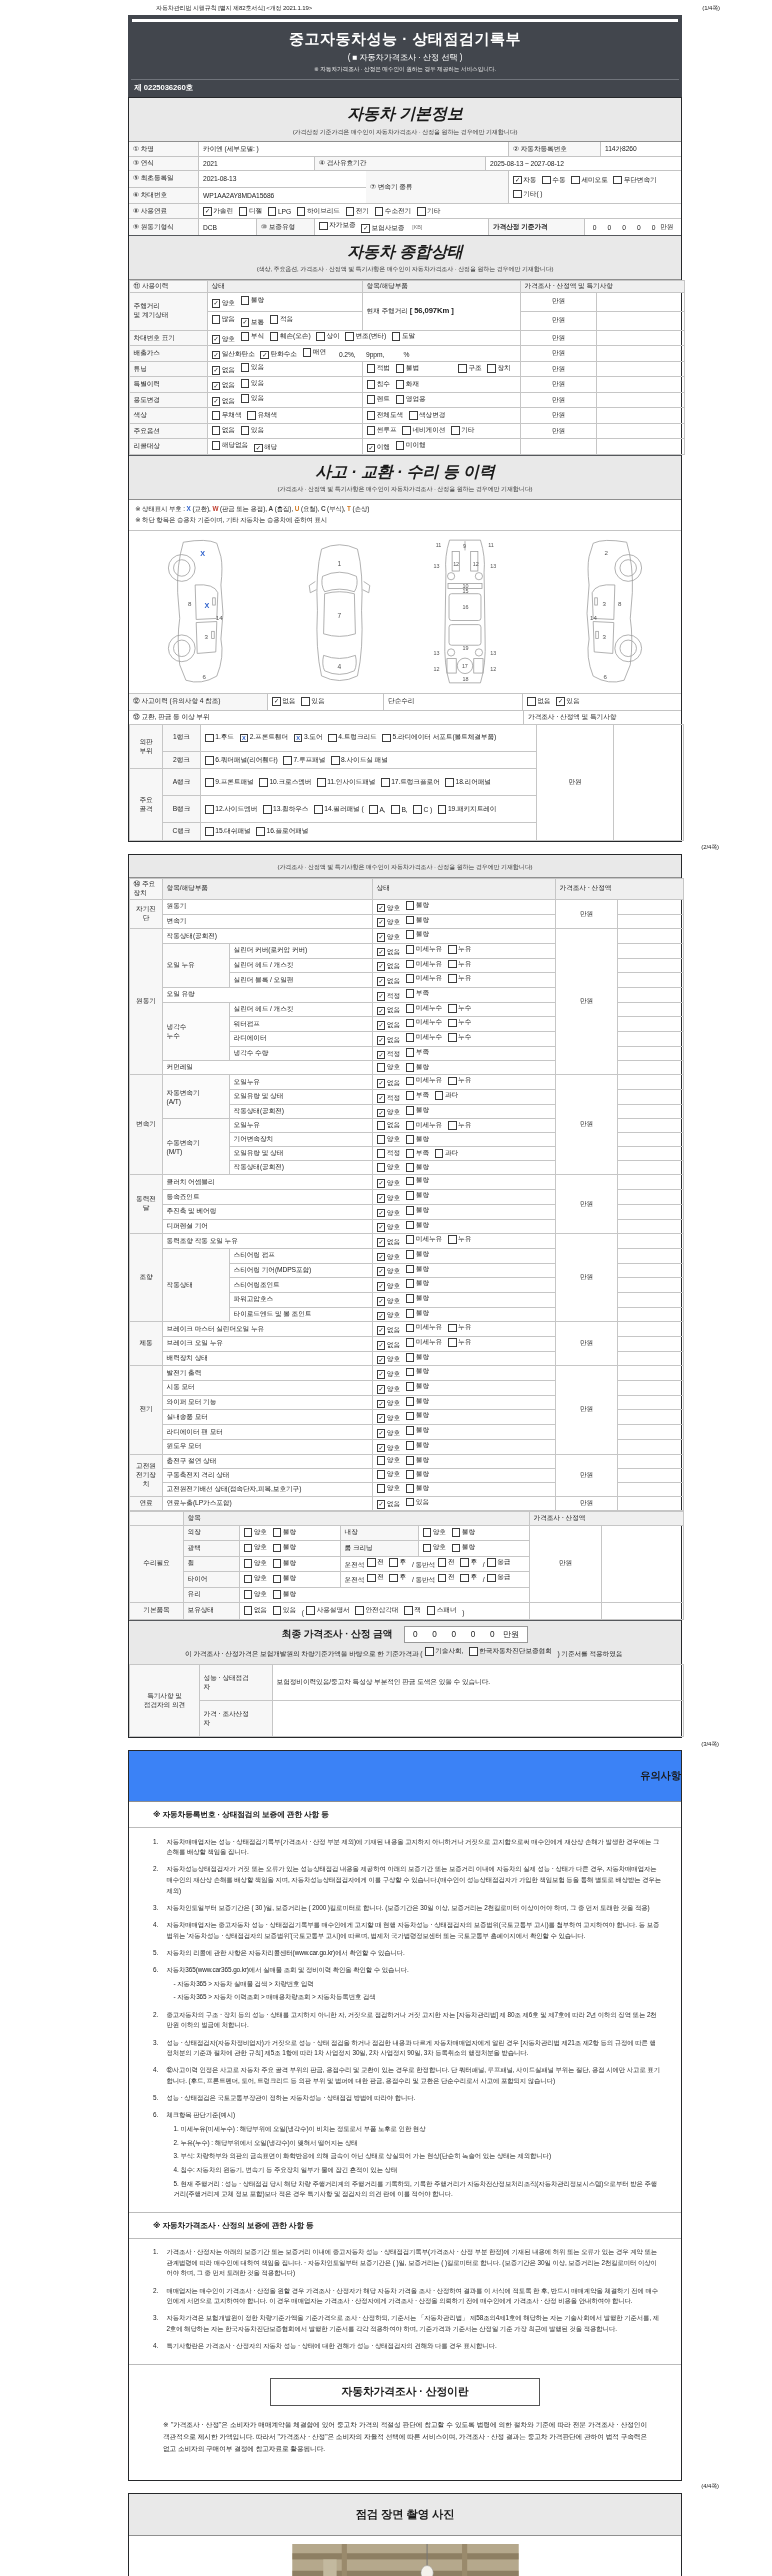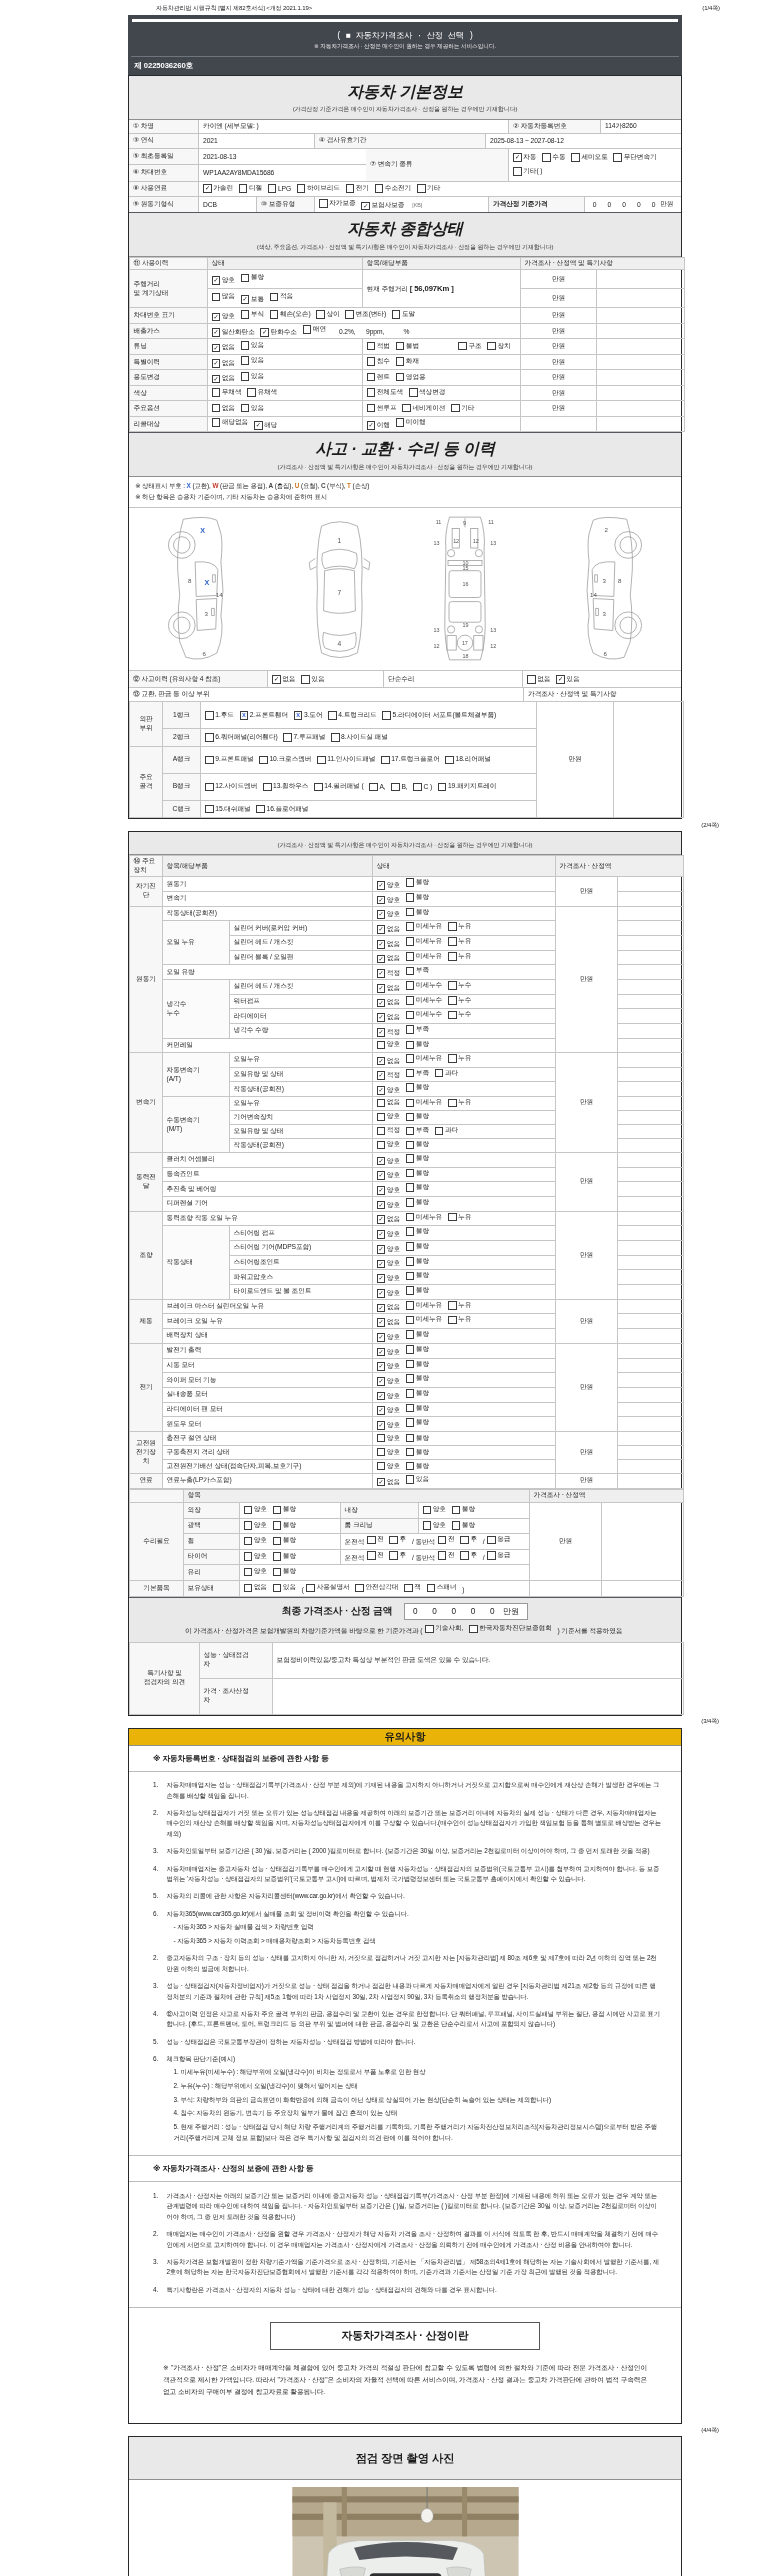--- a/index.html
+++ b/index.html
@@ -6,21 +6,21 @@
   body{width:773px;height:2576px;overflow:hidden;background:#fff;
        font-family:"Liberation Sans","DejaVu Sans",sans-serif;color:#1b1b1b;letter-spacing:-0.1px;}
   .wrap{width:592px;margin-left:128px;}
   .topline{display:flex;justify-content:space-between;font-size:6px;color:#222;padding:4.1px 0 2.1px 28px;}
   .pagemark{text-align:right;font-size:6px;padding:1.5px 1px;}
   .sheet{width:554px;border:1.5px solid #26282b;background:#fff;box-sizing:border-box;}
   
   .titleblock{width:554px;background:#42464d;color:#fff;box-sizing:border-box;padding:2.6px 3.1px 0;}
   .hbar{height:3.1px;background:#fff;margin:1.5px 1px 7.2px;}
   .maintitle{text-align:center;font-size:15px;font-weight:bold;letter-spacing:0.5px;}
-  .subtitle{text-align:center;font-size:8.2px;margin-top:3.6px;font-family:Liberation Mono, monospace;}
+  .subtitle{text-align:center;font-size:8.2px;margin-top:3.6px;}
   .titlenote{text-align:center;font-size:5.7px;margin-top:2.6px;color:#eee;}
   .docline{border-top:0.5px solid #70747b;margin-top:5px;padding:3.6px 3.1px 4.1px;font-size:7.7px;font-weight:bold;}
   
   .shead{background:#e9e9e9;border-bottom:0.5px solid #8f8f8f;text-align:center;padding:5.7px 0 4.6px;}
   .shead .h{font-size:16px;font-weight:bold;font-style:italic;}
   .shead .sub{font-size:6px;margin-top:2.6px;color:#333;}
   
   .brow{display:flex;border-bottom:0.5px solid #c4c4c4;}
   .bcell{border-right:0.5px solid #c4c4c4;box-sizing:border-box;padding:2.1px 4.1px;font-size:6.7px;display:flex;align-items:center;}
   .bcell:last-child{border-right:none;}
@@ -56,20 +56,21 @@
 
 <div class="wrap">
 
   <div class="topline">
     <span>자동차관리법 시행규칙 [별지 제82호서식] &lt;개정 2021.1.19&gt;</span>
     <span>(1/4쪽)</span>
   </div>
 
   <div class="titleblock">
     <div class="hbar"></div>
+    <div class="maintitle">중고자동차성능 · 상태점검기록부</div>
     <div class="subtitle">( ■ 자동차가격조사 · 산정 선택 )</div>
     <div class="titlenote">※ 자동차가격조사 · 산정은 매수인이 원하는 경우 제공하는 서비스입니다.</div>
     <div class="docline">제 0225036260호</div>
   </div>
 
   <div class="sheet">
 
     <div class="shead">
       <div class="h">자동차 기본정보</div>
       <div class="sub">(가격산정 기준가격은 매수인이 자동차가격조사 · 산정을 원하는 경우에만 기재합니다)</div>
@@ -1422,21 +1423,21 @@
           <td class="lbl" id="op2">가격 · 조사산정<br>자</td>
           <td></td>
         </tr>
       </tbody>
     </table>
   </div>
 
   <div class="pagemark">(3/4쪽)</div>
 
   <div class="sheet">
-    <div style="background:#eab308;border-bottom:0.5px solid #8f8f8f;text-align:center;font-size:10.3px;font-weight:bold;padding:1px 0">유의사항</div>
+    <div style="background:#3b82f6;border-bottom:0.5px solid #8f8f8f;text-align:right;font-size:10.3px;font-weight:bold;padding:18px 0">유의사항</div>
     <div class="ntitle">※ 자동차등록번호 · 상태점검의 보증에 관한 사항 등</div>
     <div class="nlist" id="nlistA">
         <div class="nitem">
           <span class="num">1.</span>
           <span class="bd">자동차매매업자는 성능 · 상태점검기록부(가격조사 · 산정 부분 제외)에 기재된 내용을 고지하지 아니하거나 거짓으로 고지함으로써 매수인에게 재산상 손해가 발생한 경우에는 그 손해를 배상할 책임을 집니다.</span>
         </div>
         <div class="nitem">
           <span class="num">2.</span>
           <span class="bd">자동차성능상태점검자가 거짓 또는 오류가 있는 성능상태점검 내용을 제공하여 아래의 보증기간 또는 보증거리 이내에 자동차의 실제 성능 · 상태가 다른 경우, 자동차매매업자는 매수인의 재산상 손해를 배상할 책임을 지며, 자동차성능상태점검자에게 이를 구상할 수 있습니다.(매수인이 성능상태점검자가 가입한 책임보험 등을 통해 별도로 배상받는 경우는 제외)</span>
         </div>

